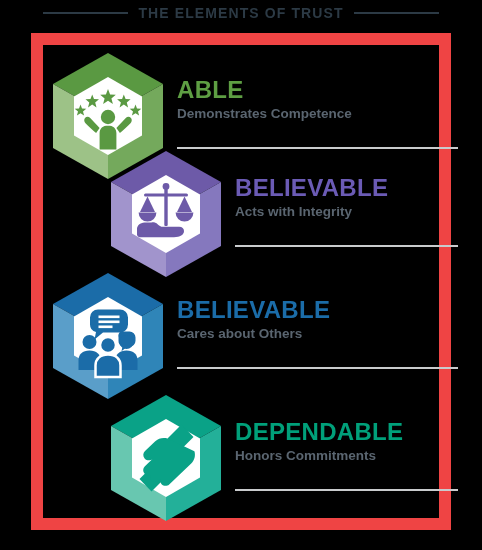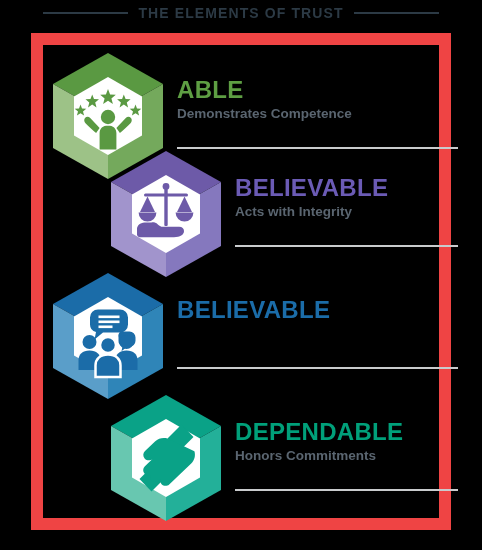--- a/index.html
+++ b/index.html
@@ -201,20 +201,21 @@
             <path d="M40.5,79.5 c-7,0 -11,4 -11,9.6 v10 h22 v-10 c0,-5.6 -4,-9.6 -11,-9.6 z"></path>
             <circle cx="77.5" cy="71" r="7"></circle>
             <path d="M77.5,79.5 c-7,0 -11,4 -11,9.6 v10 h22 v-10 c0,-5.6 -4,-9.6 -11,-9.6 z"></path>
             <circle cx="59" cy="74" r="8" stroke="#ffffff" stroke-width="2.5"></circle>
             <path d="M59,83.5 c-8,0 -12.5,4.6 -12.5,11 v11.5 h25 v-11.5 c0,-6.4 -4.5,-11 -12.5,-11 z" stroke="#ffffff" stroke-width="2.5"></path>
           </g>
         </svg>
       </div>
       <div class="text-block text-left">
         <div class="title" style="color:#1b6ca8">BELIEVABLE</div>
+        <div class="subtitle">Cares about Others</div>
       </div>
       <div class="divider div-left"></div>
     </div>
 
     <div class="row row-3">
       <div class="hex-wrap hex-right">
         <svg class="hex-svg" viewBox="0 0 118 130">
           <polygon points="59,2 114,33 59,64 4,33" fill="#0aa287"></polygon>
           <polygon points="4,33 59,64 59,128 4,97" fill="#68c7b0"></polygon>
           <polygon points="114,33 114,97 59,128 59,64" fill="#23b099"></polygon>

